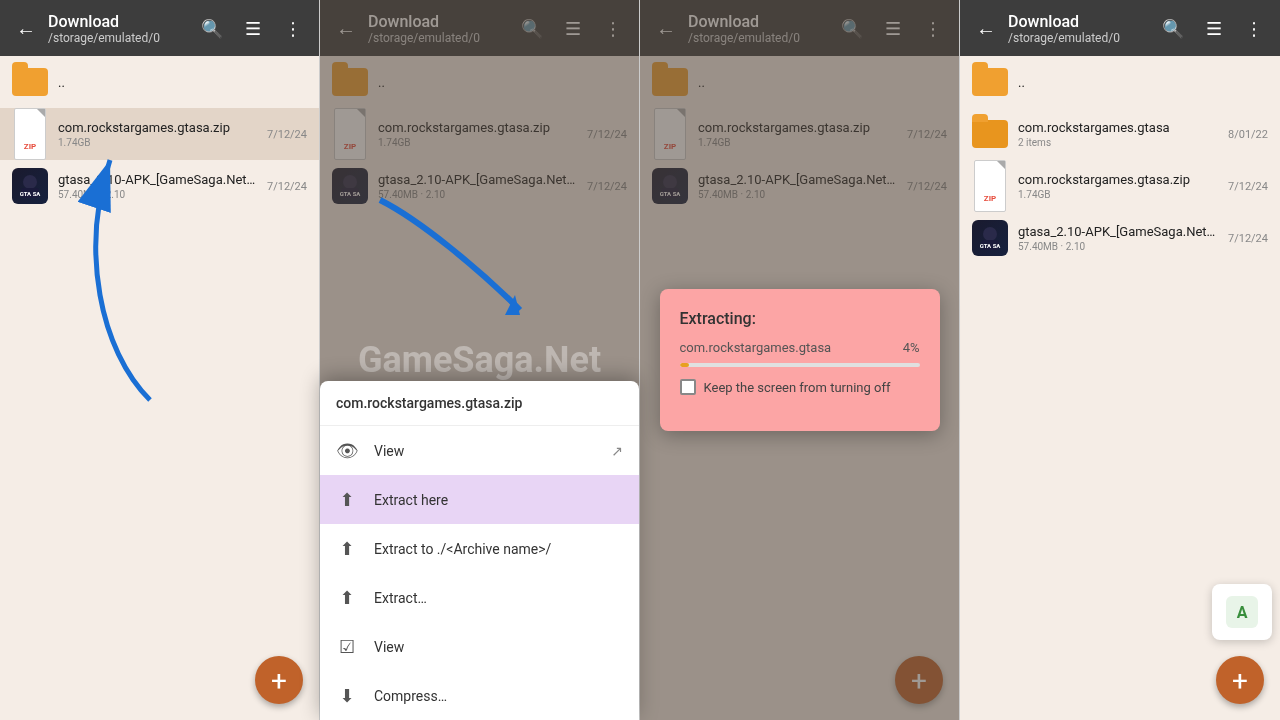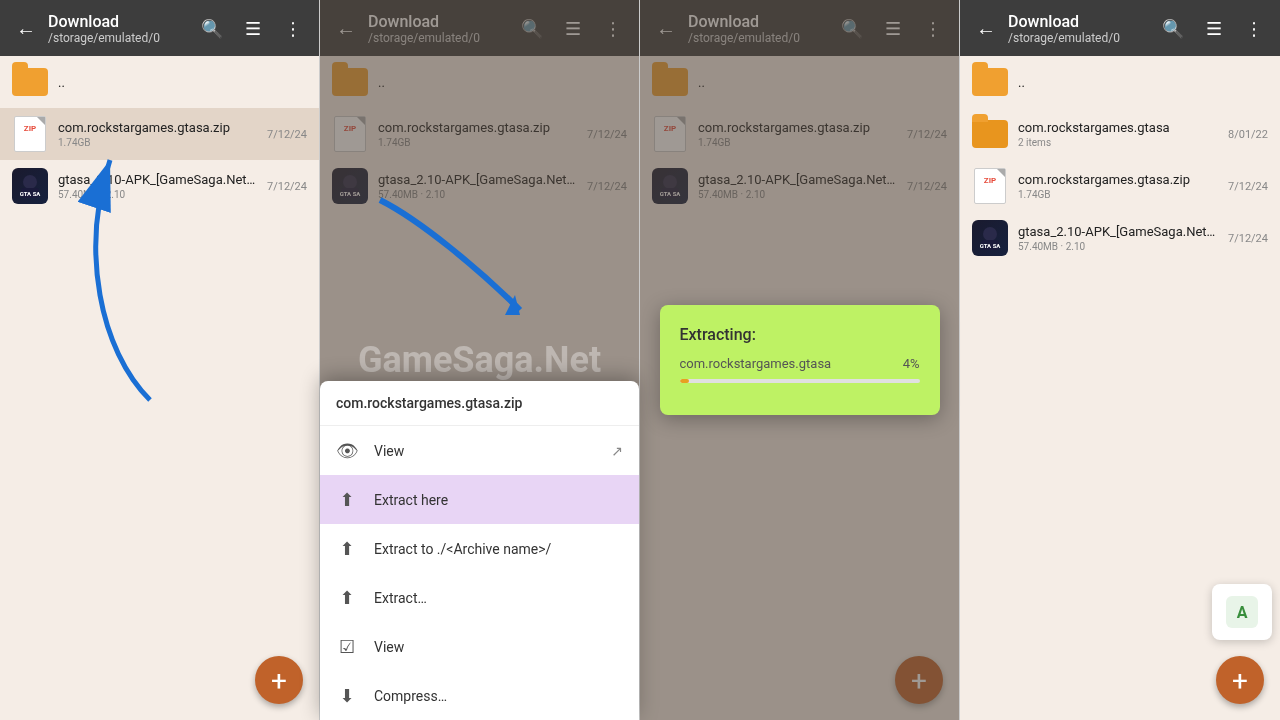--- a/index.html
+++ b/index.html
@@ -122,29 +122,29 @@
       top: -6px;
       left: 0;
       width: 16px;
       height: 8px;
       background: #f0a030;
       border-radius: 4px 4px 0 0;
     }
 
     .zip-icon {
       width: 32px;
-      height: 36px;
+      height: 52px;
       background: white;
       border: 1px solid #ccc;
       border-radius: 2px;
       position: relative;
       display: flex;
       align-items: flex-end;
       justify-content: center;
-      padding-bottom: 18px;
+      padding-bottom: 8px;
       font-size: 8px;
       font-weight: bold;
       color: #e74c3c;
     }
     .zip-icon::before {
       content: '';
       position: absolute;
       top: 0;
       right: 0;
       width: 0;
@@ -292,21 +292,21 @@
       right: 0;
       bottom: 0;
       background: rgba(80,70,60,0.55);
       z-index: 10;
       display: flex;
       align-items: center;
       justify-content: center;
     }
 
     .extract-dialog {
-      background: #bef264;
+      background: #fca5a5;
       border-radius: 8px;
       padding: 20px;
       width: 280px;
       box-shadow: 0 4px 20px rgba(0,0,0,0.3);
       z-index: 20;
     }
 
     .extract-dialog-title {
       font-size: 16px;
       font-weight: 500;
@@ -638,20 +638,24 @@
   <div class="extract-dialog-overlay">
     <div class="extract-dialog">
       <div class="extract-dialog-title">Extracting:</div>
       <div class="extract-filename">
         <span>com.rockstargames.gtasa</span>
         <span>4%</span>
       </div>
       <div class="progress-bar-container">
         <div class="progress-bar-fill" style="width: 4%;"></div>
       </div>
+      <div class="checkbox-row">
+        <div class="checkbox-box"></div>
+        <span class="checkbox-label">Keep the screen from turning off</span>
+      </div>
     </div>
   </div>
 
   <div class="fab">+</div>
 </div>
 
 <div class="panel panel-4" style="position:relative;">
   <div class="toolbar">
     <div class="toolbar-back">←</div>
     <div class="toolbar-title">

